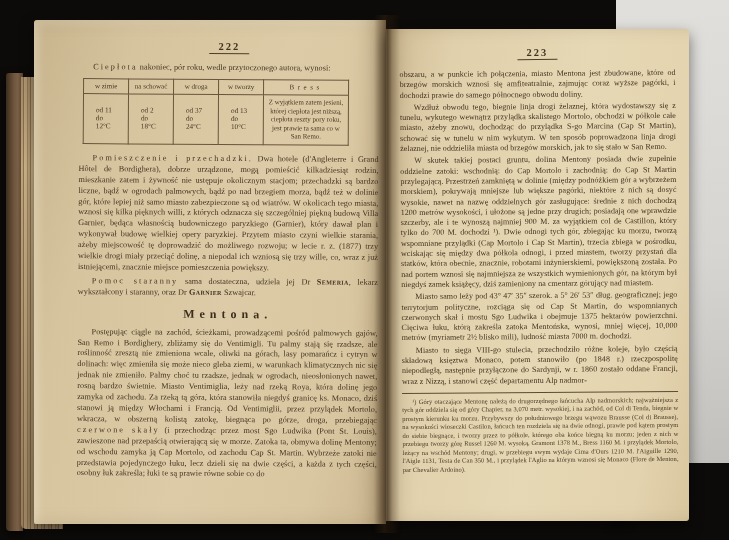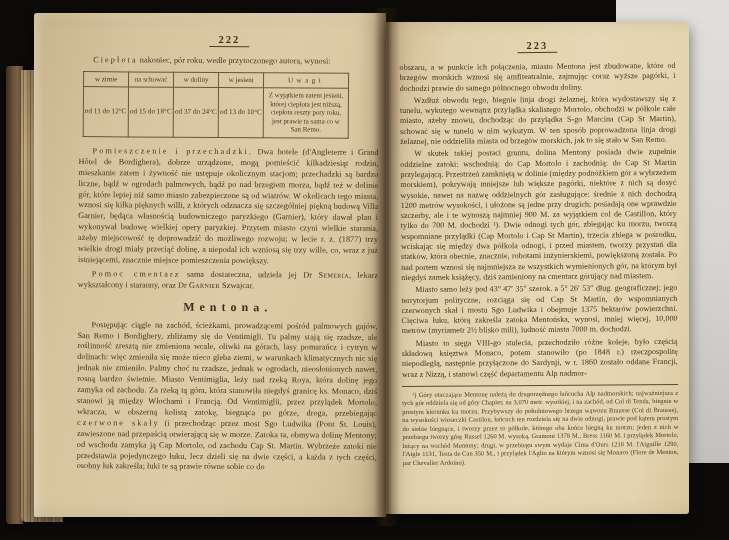--- a/index.html
+++ b/index.html
@@ -5,21 +5,21 @@
   html,body{margin:0;padding:0;}
   body{
     width:729px;height:540px;position:relative;overflow:hidden;
     background:#0d0b09;
     font-family:"Liberation Serif","DejaVu Serif",serif;
   }
   .bg-light{
     position:absolute;right:0;top:0;width:113px;height:463px;
     background:linear-gradient(180deg,#e0dfdc 0%,#d6d5d2 55%,#c2c0bc 100%);
   }
-  .book{position:absolute;left:6px;top:8px;width:624px;height:518px;}
+  .book{position:absolute;left:6px;top:15px;width:624px;height:518px;}
   .cover-left{
     position:absolute;left:0;top:58px;bottom:2px;width:17px;
     background:linear-gradient(90deg,#3c2d1d 0%,#6d543c 45%,#7a6047 70%,#54402c 100%);
     border-radius:3px 0 0 4px;
     box-shadow:0 4px 10px rgba(0,0,0,.7);
   }
   .stack-left{
     position:absolute;left:15px;top:62px;bottom:4px;width:42px;
     background:
       linear-gradient(180deg,rgba(80,55,30,.25),rgba(0,0,0,0) 20%,rgba(60,40,20,.3) 95%),
@@ -68,29 +68,29 @@
     border-bottom:1.2px solid #4d3c27;padding:0 9px 1px;
   }
   .par{
     margin:0 0 3px 0;text-indent:14px;text-align:justify;
     font-size:8.2px;line-height:10.9px;letter-spacing:.05px;
   }
   .pr .par{font-size:8px;line-height:10.3px;margin-bottom:2px;}
   .noindent{text-indent:0;}
   .intro{text-indent:14px;margin-bottom:5px;}
   .spaced{letter-spacing:2.1px;margin-top:28px;}
-  .sc{font-variant:small-caps;letter-spacing:.4px;}
+  .sc{font-variant:small-caps;letter-spacing:.4px;font-weight:bold;}
   table{
     border-collapse:collapse;width:266px;margin:2px 0 9px 4px;
     font-size:7.2px;color:#473723;
   }
   th,td{border:.9px solid #6a553c;vertical-align:middle;}
   th{font-weight:normal;padding:3px 1px;font-size:7px;}
   th.uwagi-h{letter-spacing:3.5px;}
-  td{padding:8px 1px;}
+  td{padding:8px 12px;}
   td.remark{
     font-size:6.9px;line-height:8.6px;padding:3px 4px;text-align:center;
   }
   .heading{
     margin:8px 0 6px 0;text-align:center;font-size:12px;font-weight:bold;
     letter-spacing:5px;color:#3d2e1c;
   }
   .footnote-rule{
     width:100%;border-top:.9px solid #5d4a32;margin:6px 0 4px 0;height:0;
   }
@@ -115,39 +115,39 @@
       <div class="pagenum-wrap">
         <span class="pagenum">222</span>
       </div>
       <p class="par intro"><span class="spaced">Ciepłota</span><span> nakoniec, pór roku, wedle przytoczonego autora, wynosi:</span></p>
 
       <table>
         <thead>
           <tr>
             <th style="width:17%">w zimie</th>
             <th style="width:17%">na schować</th>
-            <th style="width:17%">w doliny</th>
-            <th style="width:17%">w jesieni</th>
-            <th style="width:32%" class="uwagi-h">Uwagi</th>
+            <th style="width:17%">w droga</th>
+            <th style="width:17%">w tworzy</th>
+            <th style="width:32%" class="uwagi-h">Bress</th>
           </tr>
         </thead>
         <tbody>
           <tr>
             <td>od 11 do 12°C</td>
-            <td>od 15 do 18°C</td>
+            <td>od 2 do 18°C</td>
             <td>od 37 do 24°C</td>
             <td>od 13 do 10°C</td>
             <td class="remark">Z wyjątkiem zatem jesieni, której ciepłota jest niższą, ciepłota reszty pory roku, jest prawie ta sama co w San Remo.</td>
           </tr>
         </tbody>
       </table>
 
       <p class="par"><span class="spaced">Pomieszczenie i przechadzki.</span><span> Dwa hotele (d'Angleterre i Grand Hôtel de Bordighera), dobrze urządzone, mogą pomieścić kilkadziesiąt rodzin, mieszkanie zatem i żywność nie ustępuje okolicznym stacjom; przechadzki są bardzo liczne, bądź w ogrodach palmowych, bądź po nad brzegiem morza, bądź też w dolinie gór, które lepiej niż samo miasto zabezpieczone są od wiatrów. W okolicach tego miasta, wznosi się kilka pięknych willi, z których odznacza się szczególniej piękną budową Villa Garnier, będąca własnością budowniczego paryzkiego (Garnier), który dawał plan i wykonywał budowę wielkiej opery paryzkiej. Przytem miasto czyni wielkie starania, ażeby miejscowość tę doprowadzić do możliwego rozwoju; w lecie r. z. (1877) trzy wielkie drogi miały przeciąć dolinę, a niepodal ich wzniosą się trzy wille, co, wraz z już istniejącemi, znacznie miejsce pomieszczenia powiększy.</span></p>
 
-      <p class="par"><span class="spaced">Pomoc cmentarz</span><span> sama dostateczna, udziela jej Dr </span><span class="sc">Semeria</span><span>, lekarz wykształcony i staranny, oraz Dr </span><span class="sc">Garnier</span><span> Szwajcar.</span></p>
+      <p class="par"><span class="spaced">Pomoc staranny</span><span> sama dostateczna, udziela jej Dr </span><span class="sc">Semeria</span><span>, lekarz wykształcony i staranny, oraz Dr </span><span class="sc">Garnier</span><span> Szwajcar.</span></p>
 
       <h2 class="heading">Mentona.</h2>
 
       <p class="par"><span>Postępując ciągle na zachód, ścieżkami, prowadzącemi pośród palmowych gajów, San Remo i Bordighery, zbliżamy się do Ventimigli. Tu palmy stają się rzadsze, ale roślinność zresztą nie zmieniona wcale, oliwki na górach, lasy pomarańcz i cytryn w dolinach: więc zmieniła się może nieco gleba ziemi, w warunkach klimatycznych nic się jednak nie zmieniło. Palmy choć tu rzadsze, jednak w ogrodach, nieosłonionych nawet, rosną bardzo świetnie. Miasto Ventimiglia, leży nad rzeką Roya, która dolinę jego zamyka od zachodu. Za rzeką tą góra, która stanowiła niegdyś granicę ks. Monaco, dziś stanowi ją między Włochami i Francją. Od Ventimiglii, przez przylądek Mortolo, wkracza, w obszerną kolistą zatokę, biegnąca po górze, droga, przebiegając </span><span class="spaced">czerwone skały</span><span> (i przechodząc przez most Sgo Ludwika (Pont St. Louis), zawieszone nad przepaścią otwierającą się w morze. Zatoka ta, obmywa dolinę Mentony; od wschodu zamyka ją Cap Mortolo, od zachodu Cap St. Martin. Wybrzeże zatoki nie przedstawia pojedynczego łuku, lecz dzieli się na dwie części, a każda z tych części, osobny łuk zakreśla; łuki te są prawie równe sobie co do</span></p>
     </div>
   </div>
 
   <div class="page page-right">
     <div class="content pr">
       <div class="pagenum-wrap">

